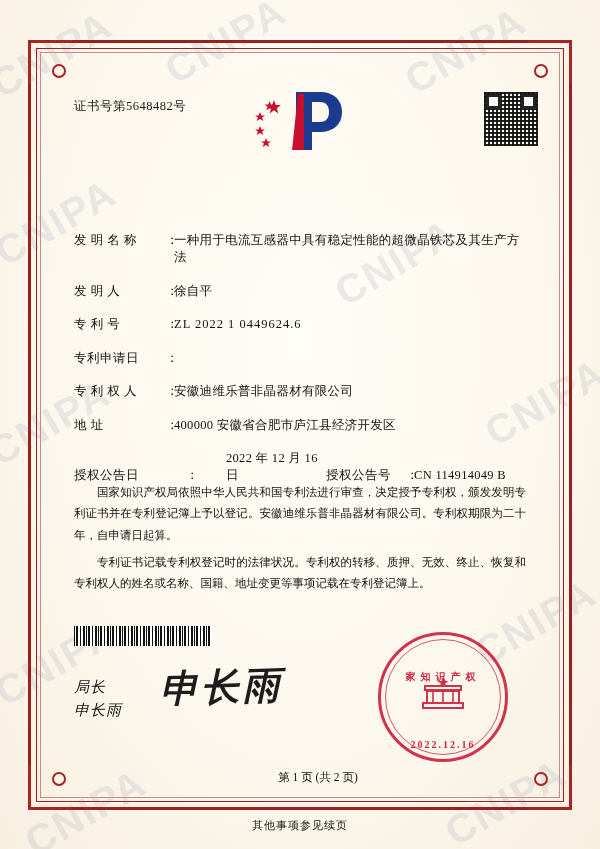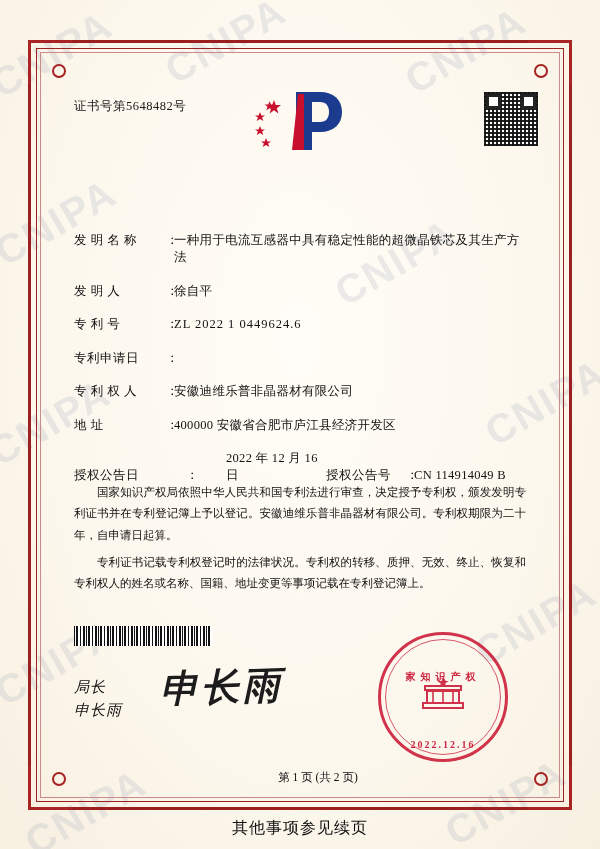--- a/index.html
+++ b/index.html
@@ -257,21 +257,21 @@
     text-align: center;
     font-size: 11.5px;
     color: #111;
   }
 
   .footnote {
     position: absolute;
     left: 0; top: 818px;
     width: 600px;
     text-align: center;
-    font-size: 16px;
+    font-size: 11px;
     color: #111;
     letter-spacing: 1px;
   }
 </style>
 </head>
 <body>
 
 <div class="page">
 
   <div class="wm" style="left:-14px; top:32px; font-size:40px;">CNIPA</div>

